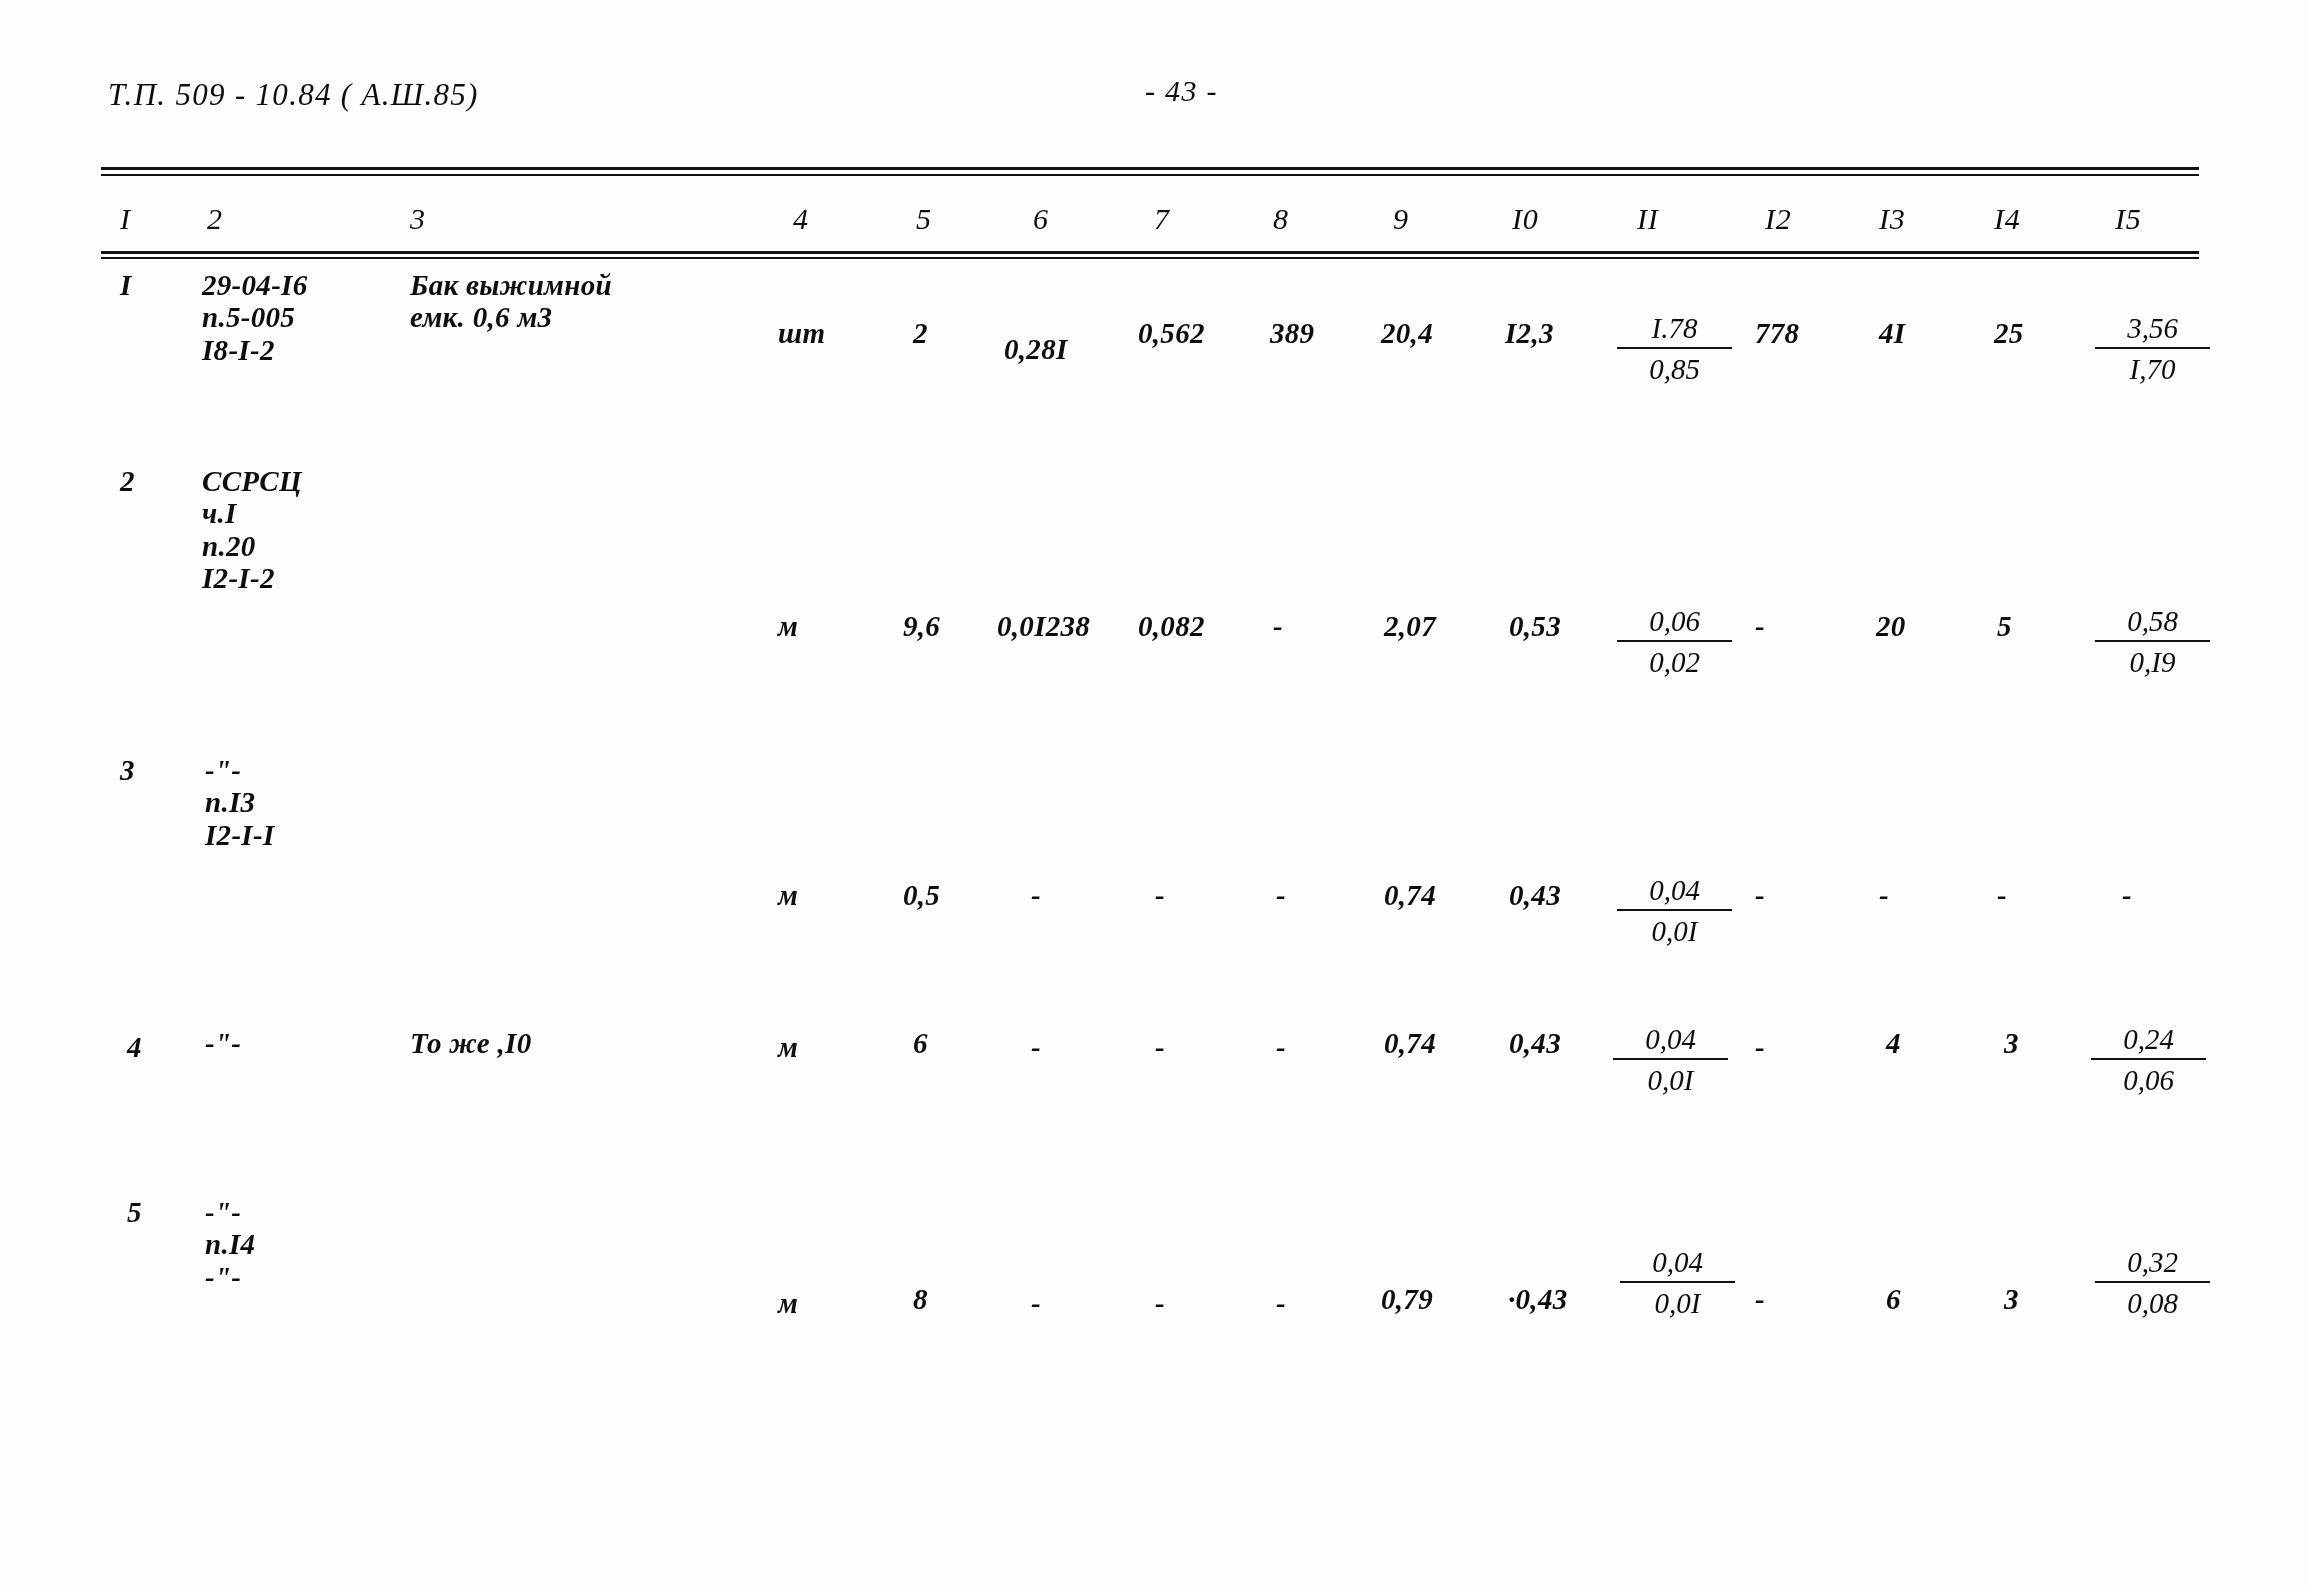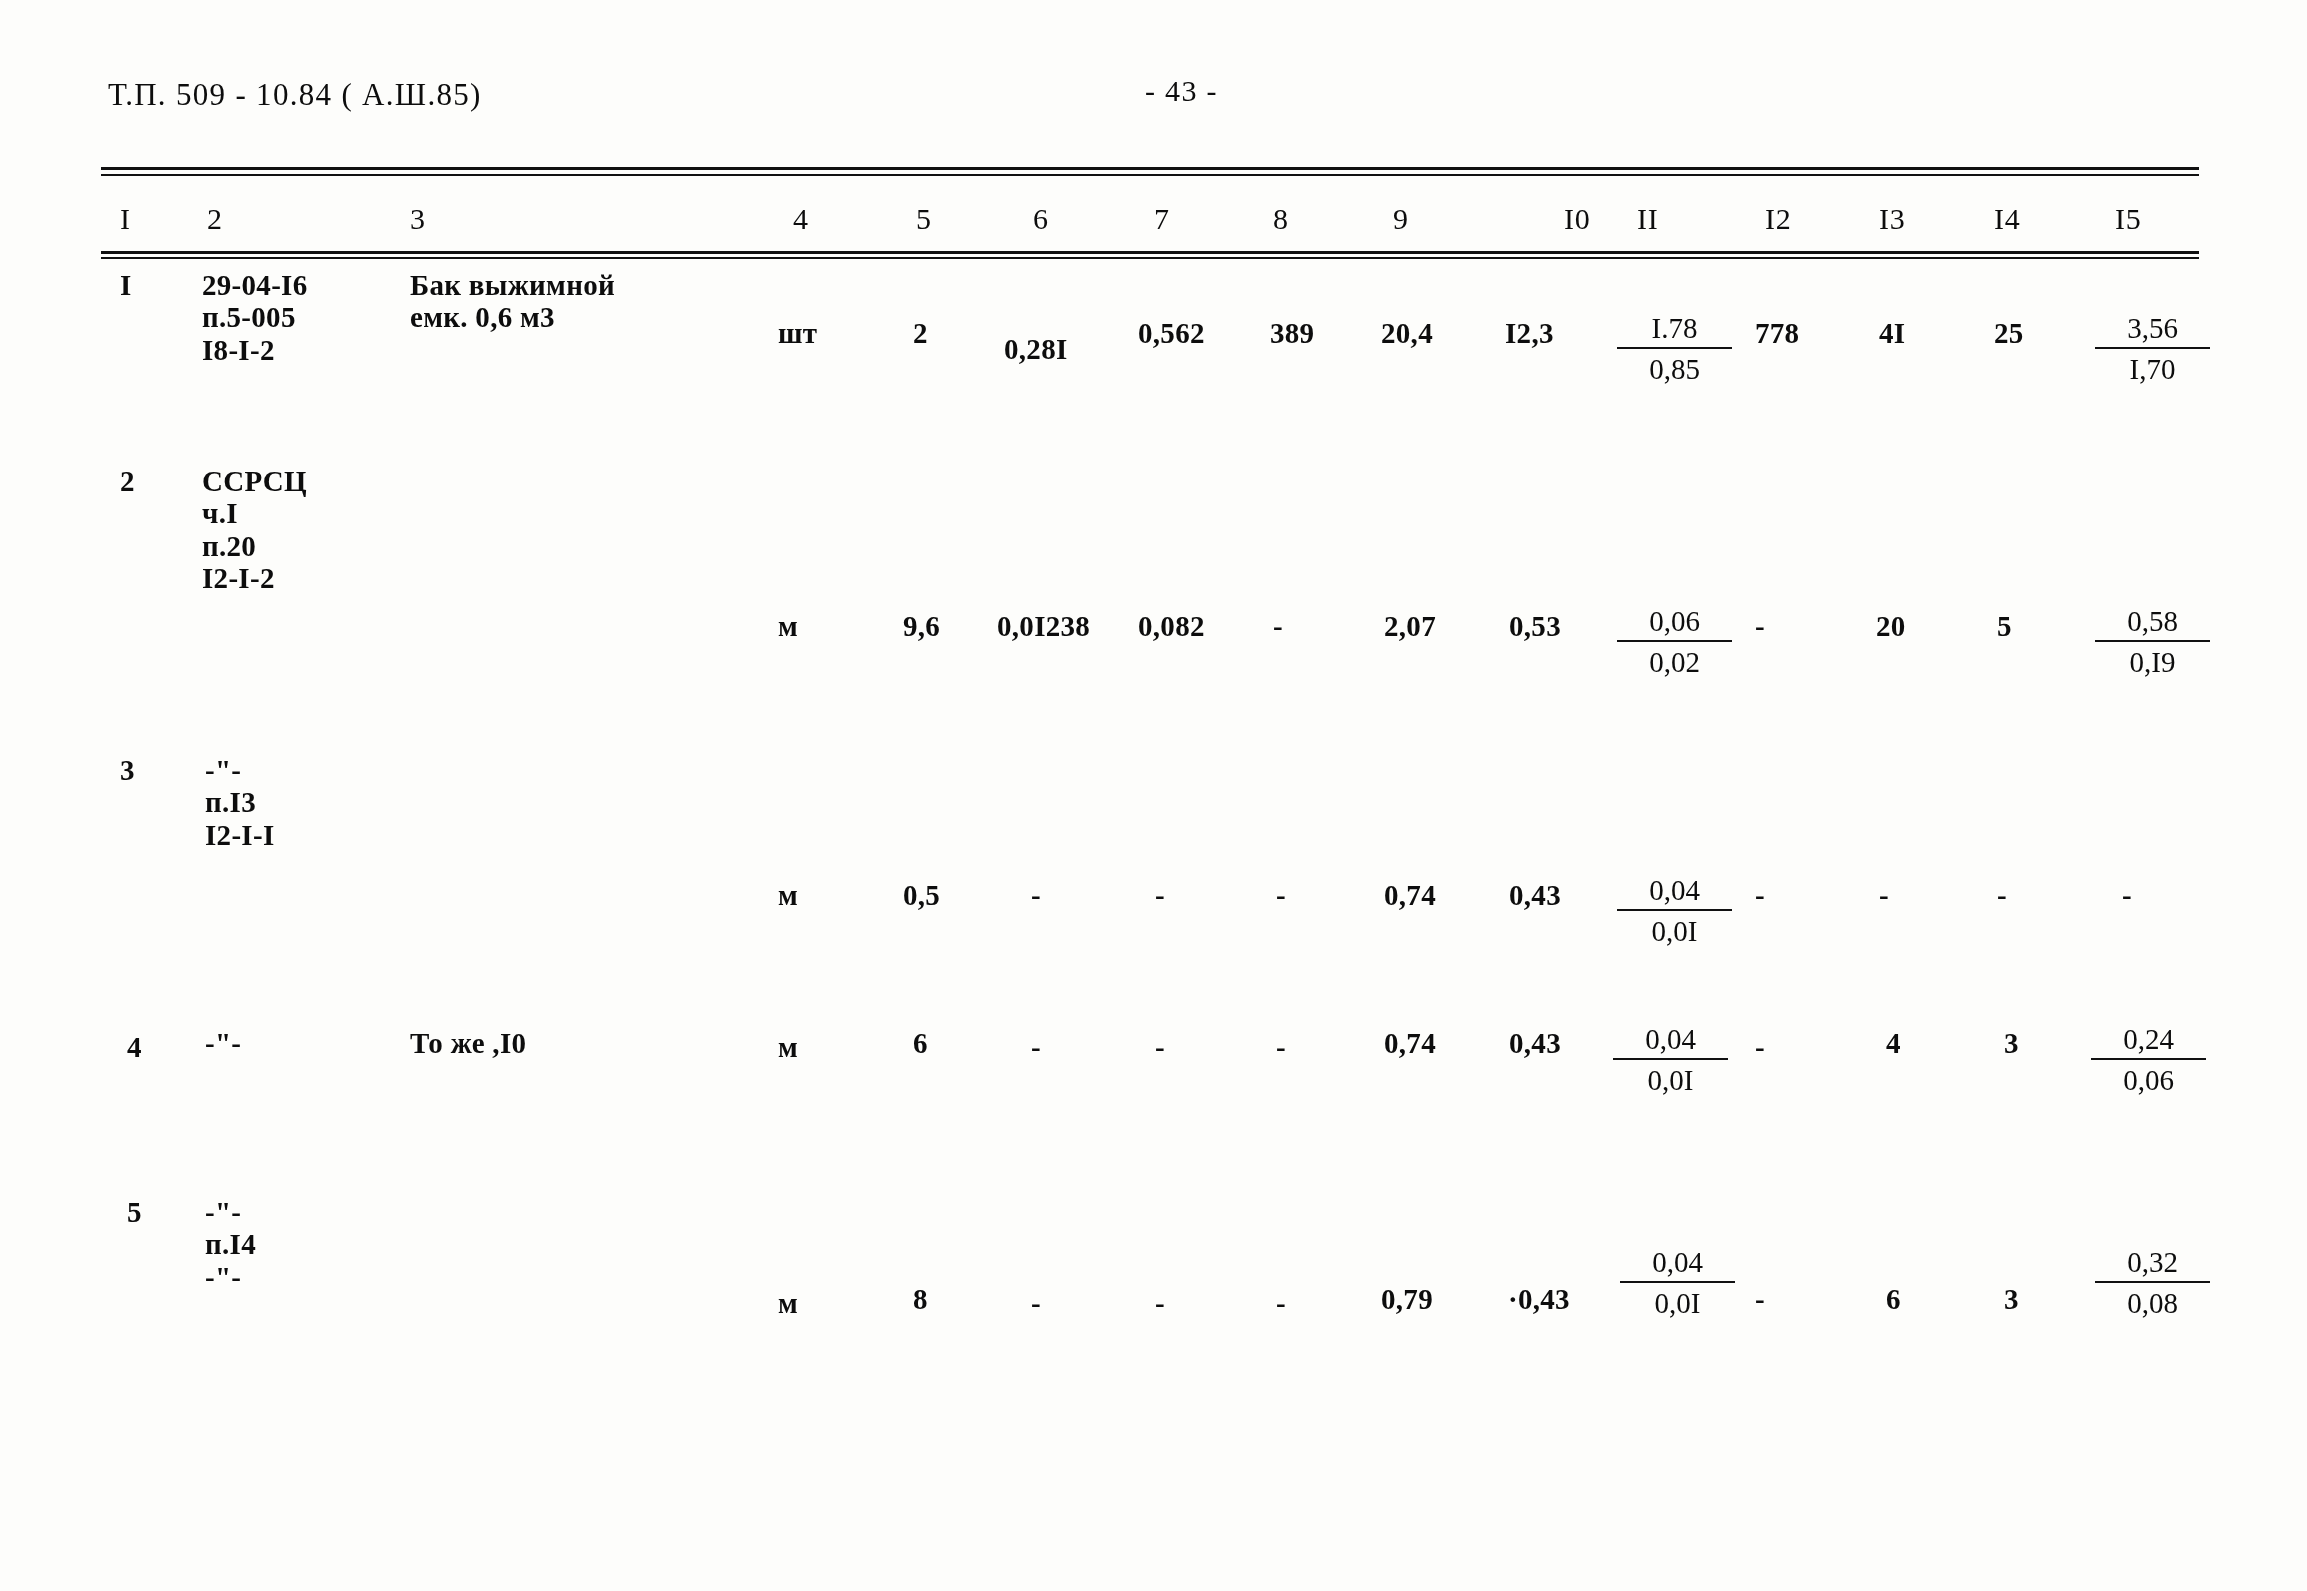--- a/index.html
+++ b/index.html
@@ -14,20 +14,21 @@
     color: #0d0d0d;
     position: relative;
     overflow: hidden;
   }
   .page {
     position: absolute;
     left: 0; top: 0;
     width: 2307px;
     height: 1591px;
     background: #fdfdfb;
+    font-style: italic;
   }
   
   .doc-header {
     position: absolute;
     left: 108px;
     top: 77px;
     font-size: 31px;
     letter-spacing: 1.3px;
     white-space: nowrap;
   }
@@ -93,21 +94,21 @@
 
   <div class="colnum" style="left:120px">I</div>
   <div class="colnum" style="left:207px">2</div>
   <div class="colnum" style="left:410px">3</div>
   <div class="colnum" style="left:793px">4</div>
   <div class="colnum" style="left:916px">5</div>
   <div class="colnum" style="left:1033px">6</div>
   <div class="colnum" style="left:1154px">7</div>
   <div class="colnum" style="left:1273px">8</div>
   <div class="colnum" style="left:1393px">9</div>
-  <div class="colnum" style="left:1564px">I0</div>
+  <div class="colnum" style="left:1512px">I0</div>
   <div class="colnum" style="left:1637px">II</div>
   <div class="colnum" style="left:1765px">I2</div>
   <div class="colnum" style="left:1879px">I3</div>
   <div class="colnum" style="left:1994px">I4</div>
   <div class="colnum" style="left:2115px">I5</div>
 
   <div class="rule rule-colhdr"></div>
   <div class="rule rule-colhdr2"></div>
 
   <div class="cell bold" style="left:120px; top:269px">I</div>

